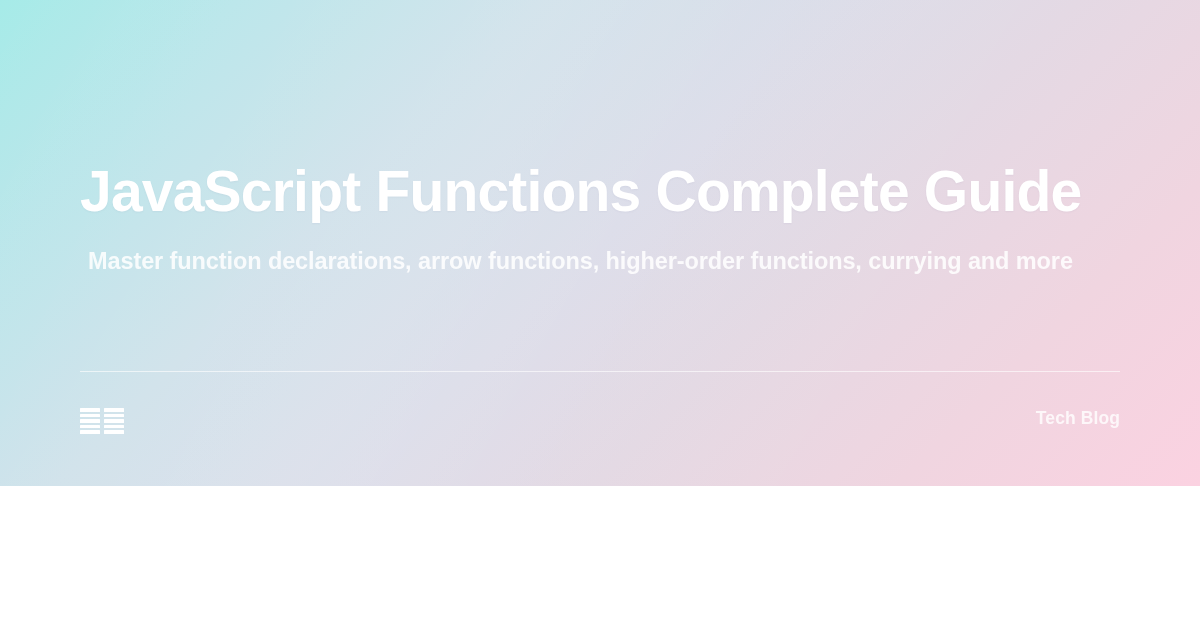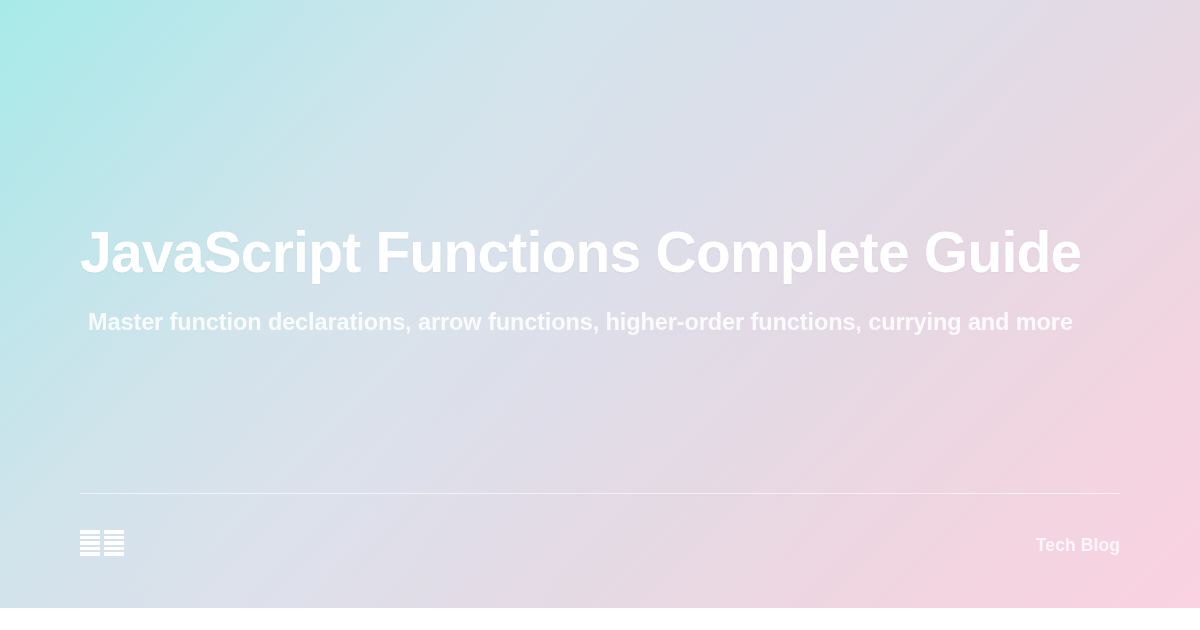--- a/index.html
+++ b/index.html
@@ -13,21 +13,21 @@
     height: 630px;
     overflow: hidden;
     font-family: "Liberation Sans", sans-serif;
     -webkit-font-smoothing: antialiased;
   }
 
   
   .og-card {
     position: relative;
     width: 1200px;
-    height: 608px;
+    height: 486px;
     box-sizing: border-box;
     display: flex;
     flex-direction: column;
     justify-content: center;
     padding: 0 80px;
     background:
       linear-gradient(135deg,
         #a6ebe8 0%,
         #b9e6ea 14%,
         #cfe1ea 32%,
@@ -80,21 +80,21 @@
   }
 
   
   .og-footer {
     position: absolute;
     left: 80px;
     right: 80px;
     bottom: 52px;
     z-index: 2;
     display: flex;
-    align-items: flex-end;
+    align-items: flex-start;
     justify-content: space-between;
   }
 
   .og-divider {
     position: absolute;
     left: 80px;
     right: 80px;
     bottom: 114px;
     height: 1px;
     z-index: 2;

